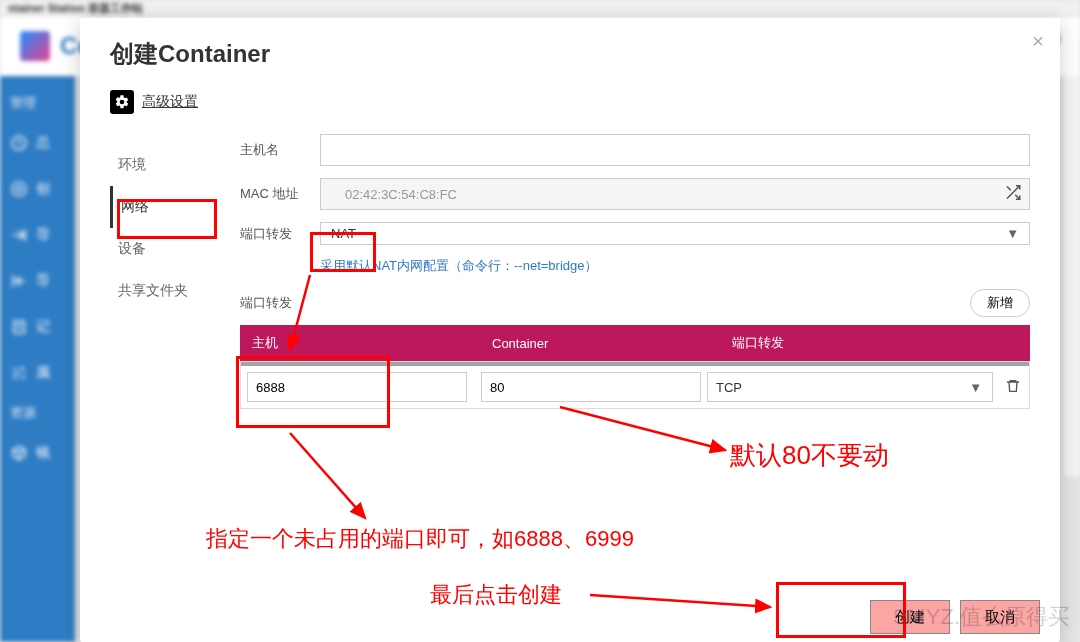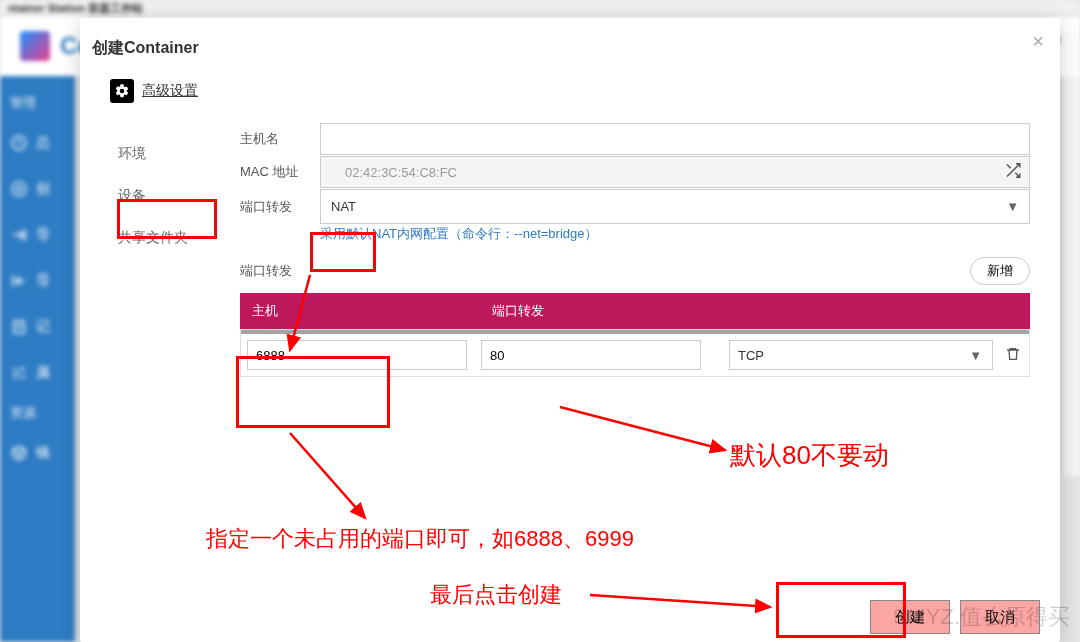--- a/index.html
+++ b/index.html
@@ -12,37 +12,37 @@
 .backdrop-title { font-size: 24px; font-weight: bold; color: #2e7cc4; }
 .backdrop-gear { position: absolute; right: 20px; top: 28px; }
 
 .sidebar { position: absolute; left: 0; top: 76px; bottom: 0; width: 75px; background: #2e7cc4; color: #fff; padding-top: 10px; }
 .sidebar-item { display: flex; align-items: center; padding: 14px 10px; gap: 8px; font-size: 14px; }
 .sidebar-item svg { width: 18px; height: 18px; flex-shrink: 0; }
 .sidebar-cat { padding: 8px 10px; font-size: 13px; opacity: 0.9; }
 
 .modal { position: absolute; left: 80px; top: 18px; right: 20px; bottom: 0; background: #fff; box-shadow: 0 4px 20px rgba(0,0,0,0.2); border-radius: 2px; z-index: 10; }
 .modal-close { position: absolute; right: 16px; top: 12px; font-size: 20px; color: #aaa; cursor: pointer; }
-.modal-title { font-size: 16px; font-weight: bold; padding: 20px 12px 10px; }
+.modal-title { font-size: 24px; font-weight: bold; padding: 20px 30px 10px; }
 
 .adv-row { display: flex; align-items: center; gap: 8px; padding: 10px 30px; }
 .adv-icon { width: 24px; height: 24px; background: #000; border-radius: 3px; display: flex; align-items: center; justify-content: center; }
 .adv-link { text-decoration: underline; color: #333; font-size: 14px; }
 
 .modal-body { display: flex; padding: 0 30px; }
 .tab-col { width: 120px; padding-top: 20px; }
 .tab-item { padding: 12px 8px; color: #666; cursor: pointer; font-size: 14px; }
 .tab-item.active { border-left: 3px solid #333; color: #333; padding-left: 8px; }
 
 .form-col { flex: 1; padding: 10px 0 0 10px; }
-.form-row { display: flex; align-items: center; margin-bottom: 1px; }
+.form-row { display: flex; align-items: center; margin-bottom: 12px; }
 .form-label { width: 80px; color: #555; font-size: 13px; }
 .form-input { flex: 1; height: 32px; border: 1px solid #ccc; padding: 0 10px; background: #fff; font-size: 13px; }
 .form-input.disabled { background: #f5f5f5; color: #999; padding-left: 24px; }
-.form-select { flex: 1; height: 35px; border: 1px solid #ccc; padding: 0 10px; background: #fff; font-size: 13px; position: relative; display:flex; align-items:center;text-align:center; }
+.form-select { flex: 1; height: 23px; border: 1px solid #ccc; padding: 0 10px; background: #fff; font-size: 13px; position: relative; display:flex; align-items:center;text-align:center; }
 .select-caret { position: absolute; right: 10px; color: #666; }
 .mac-row { position: relative; }
 .shuffle-icon { position: absolute; right: 8px; top: 50%; transform: translateY(-50%); }
 
 .net-desc { color: #2e7cc4; font-size: 13px; margin-left: 80px; margin-bottom: 14px; }
 
 .port-header { display: flex; align-items: center; justify-content: space-between; margin-bottom: 8px; }
 .port-label { color: #555; font-size: 13px; }
 .btn-add { height: 28px; padding: 0 16px; border: 1px solid #ccc; background: #fff; border-radius: 14px; cursor: pointer; font-size: 13px; }
 
@@ -50,21 +50,21 @@
 .port-thead { display: flex; background: #be185d; color: #fff; height: 36px; align-items: center; }
 .port-th { padding: 0 12px; font-size: 13px; }
 .port-th.c1 { width: 240px; }
 .port-th.c2 { width: 240px; }
 .port-th.c3 { flex: 1; }
 .port-tbody { border: 1px solid #ddd; }
 .port-tr { display: flex; align-items: center; height: 46px; padding: 0 6px; gap: 6px; background:#fff; border-top: 4px solid #a3a3a3; }
 .port-td-input { height: 30px; border: 1px solid #ccc; padding: 0 8px; font-size: 13px; }
 .port-td-input.c1 { width: 220px; }
 .port-td-input.c2 { width: 220px; margin-left: 8px; }
-.port-select { flex: 1; height: 30px; border: 1px solid #ccc; padding: 0 8px; display:flex; align-items:center; position:relative; margin-left: 22px; }
+.port-select { flex: 1; height: 30px; border: 1px solid #ccc; padding: 0 8px; display:flex; align-items:center; position:relative; margin-left: 0; }
 .trash { width: 18px; margin-left: 6px; color: #666; cursor: pointer; }
 
 .modal-footer { position: absolute; right: 20px; bottom: 8px; display: flex; gap: 10px; }
 .btn { height: 34px; padding: 0 24px; border: 1px solid #888; background: #fca5a5; cursor: pointer; font-size: 15px; }
 
 .anno-box { position: absolute; border: 3px solid #ff0000; pointer-events: none; z-index: 20; }
 .anno-text { position: absolute; color: #ff0000; font-size: 22px; z-index: 20; pointer-events: none; white-space: nowrap; }
 .arrow { position: absolute; z-index: 20; pointer-events: none; }
 
 .right-panel { position: absolute; right: 0; top: 76px; width: 18px; height: 400px; background: #f5f5f5; border-left: 1px solid #ccc; }
@@ -147,20 +147,21 @@
       <svg width="16" height="16" viewBox="0 0 24 24" fill="#fff">
           <path d="M19.14,12.94a7,7,0,0,0,.05-.94,7,7,0,0,0-.05-.94l2.03-1.58a.5.5,0,0,0,.12-.64l-1.92-3.32a.5.5,0,0,0-.61-.22l-2.39,1a7,7,0,0,0-1.62-.94l-.36-2.54A.5.5,0,0,0,13.9,2H10.1a.5.5,0,0,0-.49.42L9.25,5a7,7,0,0,0-1.62.94l-2.39-1a.5.5,0,0,0-.61.22L2.71,8.44a.5.5,0,0,0,.12.64L4.86,10.66a7,7,0,0,0,0,1.88L2.83,14.12a.5.5,0,0,0-.12.64l1.92,3.32a.5.5,0,0,0,.61.22l2.39-1a7,7,0,0,0,1.62.94l.36,2.54a.5.5,0,0,0,.49.42h3.8a.5.5,0,0,0,.49-.42l.36-2.54a7,7,0,0,0,1.62-.94l2.39,1a.5.5,0,0,0,.61-.22l1.92-3.32a.5.5,0,0,0-.12-.64ZM12,15.5A3.5,3.5,0,1,1,15.5,12,3.5,3.5,0,0,1,12,15.5Z"></path>
         </svg>
     </div>
     <span class="adv-link">高级设置</span>
   </div>
 
   <div class="modal-body">
     <div class="tab-col">
       <div class="tab-item">环境</div>
+      <div class="tab-item active">网络</div>
       <div class="tab-item">设备</div>
       <div class="tab-item">共享文件夹</div>
     </div>
 
     <div class="form-col">
       <div class="form-row">
         <div class="form-label">主机名</div>
         <input class="form-input" value="" style="">
       </div>
       <div class="form-row mac-row">
@@ -182,20 +183,21 @@
       <div class="net-desc">采用默认NAT内网配置（命令行：--net=bridge）</div>
 
       <div class="port-header">
         <span class="port-label">端口转发</span>
         <button class="btn-add">新增</button>
       </div>
 
       <div class="port-table">
         <div class="port-thead">
           <div class="port-th c1">主机</div>
+          <div class="port-th c2">Container</div>
           <div class="port-th c3">端口转发</div>
         </div>
         <div class="port-tbody">
           <div class="port-tr">
             <input class="port-td-input c1" value="6888" style="">
             <input class="port-td-input c2" value="80" style="">
             <div class="port-select">
               <span>TCP</span>
               <span class="select-caret">▼</span>
             </div>

